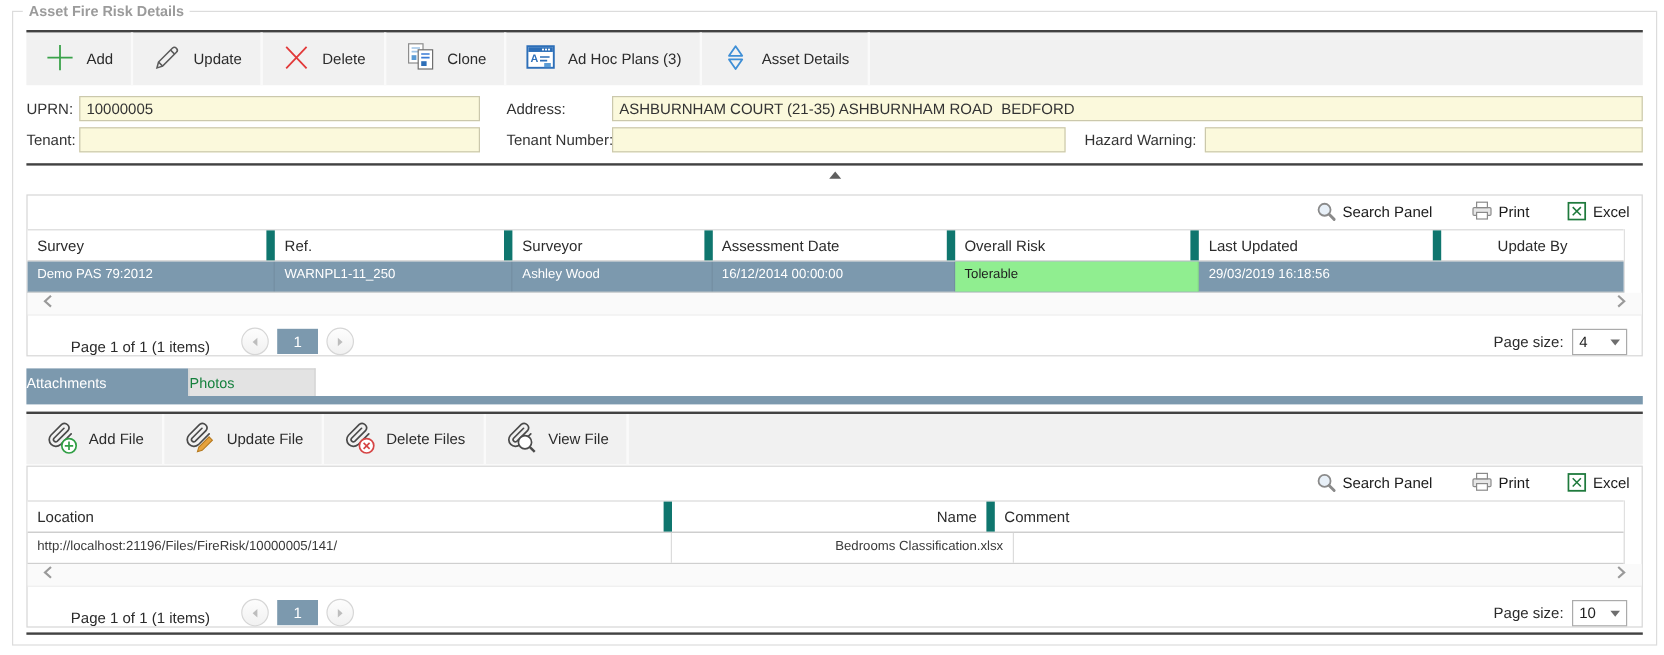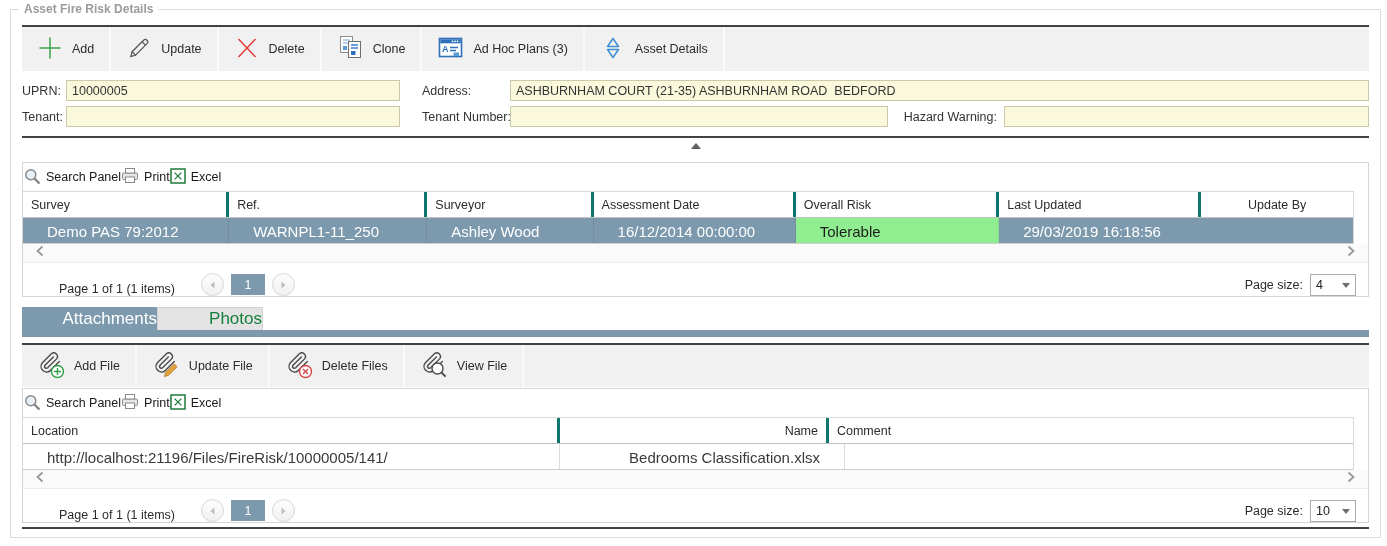--- a/index.html
+++ b/index.html
@@ -32,28 +32,28 @@
 
   
   .split-line { margin-top:9px; border-top:2px solid #424242; }
   .split-arrow-row { height:16px; display:flex; justify-content:center; align-items:center; }
   .tri-up { width:0; height:0; border-left:5px solid transparent; border-right:5px solid transparent; border-bottom:6px solid #5f5f5f; }
 
   
   .panel { border:1px solid #d6d6d6; background:#fff; }
   .p1 { margin-top:8px; }
   .p2 { margin-top:1px; }
-  .links-row { height:28px; display:flex; justify-content:flex-start; align-items:center; gap:0; padding-right:10px; }
+  .links-row { height:28px; display:flex; justify-content:flex-end; align-items:center; gap:32px; padding-right:10px; }
   .glink { display:flex; align-items:center; gap:5px; font-size:12.5px; color:#1a1a1a; cursor:default; }
   .grid-block { margin-right:14px; border-right:1px solid #d9d9d9; }
   .ghead { display:flex; border-top:1px solid #d9d9d9; border-bottom:1px solid #c3c3c3; background:#fff; }
-  .ghead .cell { font-size:12.5px; color:#2b2b2b; padding:6px 8px 5px 8px; border-right:3px solid #0f766e; overflow:hidden; white-space:nowrap; }
+  .ghead .cell { font-size:12.5px; color:#2b2b2b; padding:6px 8px 5px 8px; border-right:7px solid #0f766e; overflow:hidden; white-space:nowrap; }
   .ghead .cell:last-child { border-right:none; }
   .grow { display:flex; height:26px; align-items:stretch; border-bottom:1px solid #cfcfcf; }
-  .grow .cell { font-size:15px; padding:5px 24px; overflow:hidden; white-space:nowrap; }
+  .grow .cell { font-size:11px; padding:5px 8px; overflow:hidden; white-space:nowrap; }
   .grow.sel { background:#7c99ae; color:#fff; }
   .grow.sel .cell { border-right:1px solid rgba(0,0,0,0.07); }
   .grow.plain { color:#3a3a3a;gap:16px; }
   .grow.plain .cell { border-right:1px solid #dcdcdc; }
   .grow .cell:last-child { border-right:none; }
   .cell.risk { background:#90ee90; color:#1d1d1d; }
 
   .g1c0{width:15.5%;} .g1c1{width:14.9%;} .g1c2{width:12.5%;} .g1c3{width:15.2%;} .g1c4{width:15.3%;} .g1c5{width:15.2%;} .g1c6{flex:1;text-align:center;}
   .g2c0{width:40.4%;} .g2c1{width:20.2%;text-align:right;} .g2c2{flex:1;}
 
@@ -61,21 +61,21 @@
   .pager { height:34px; border-top:1px solid #ededed; display:flex; align-items:flex-end; padding:0 12px 0 36px; font-size:12.5px; color:#2b2b2b; }
   .pager-nav { display:flex; align-items:center; gap:7px; margin-left:26px; }
   .pcircle { width:23px; height:23px; border-radius:50%; border:1px solid #d6d6d6; background:linear-gradient(#fdfdfd,#f1f1f1); display:flex; align-items:center; justify-content:center; }
   .pnum { width:34px; height:21px; background:#7c99ae; color:#fff; display:flex; align-items:center; justify-content:center; font-size:12.5px; }
   .pager-right { margin-left:auto; display:flex; align-items:center; gap:7px; }
   .psize-box { width:46px; height:22px; border:1px solid #ababab; background:#fff; display:flex; align-items:center; padding:0 5px; font-size:12.5px; color:#222; }
   .caret-dn { width:0; height:0; border-left:4px solid transparent; border-right:4px solid transparent; border-top:5px solid #6e6e6e; margin-left:auto; }
 
   
   .tabs-row { margin-top:10px; display:flex; height:23px; }
-  .tab { display:flex; align-items:center; justify-content:flex-end; font-size:17px; cursor:default; }
+  .tab { display:flex; align-items:center; justify-content:flex-start; font-size:12px; cursor:default; }
   .tab.on { width:135px; background:#7c99ae; color:#fff; }
   .tab.off { width:106px; background:#e3e3e3; color:#15803d; border:1px solid #d2d2d2; border-bottom:none; }
   .tab-strip { height:7px; background:#7c99ae; }
 
   .bottom-line { margin-top:4px; border-top:2px solid #424242; }
 </style>
 </head>
 <body>
 
 <div class="stage">

